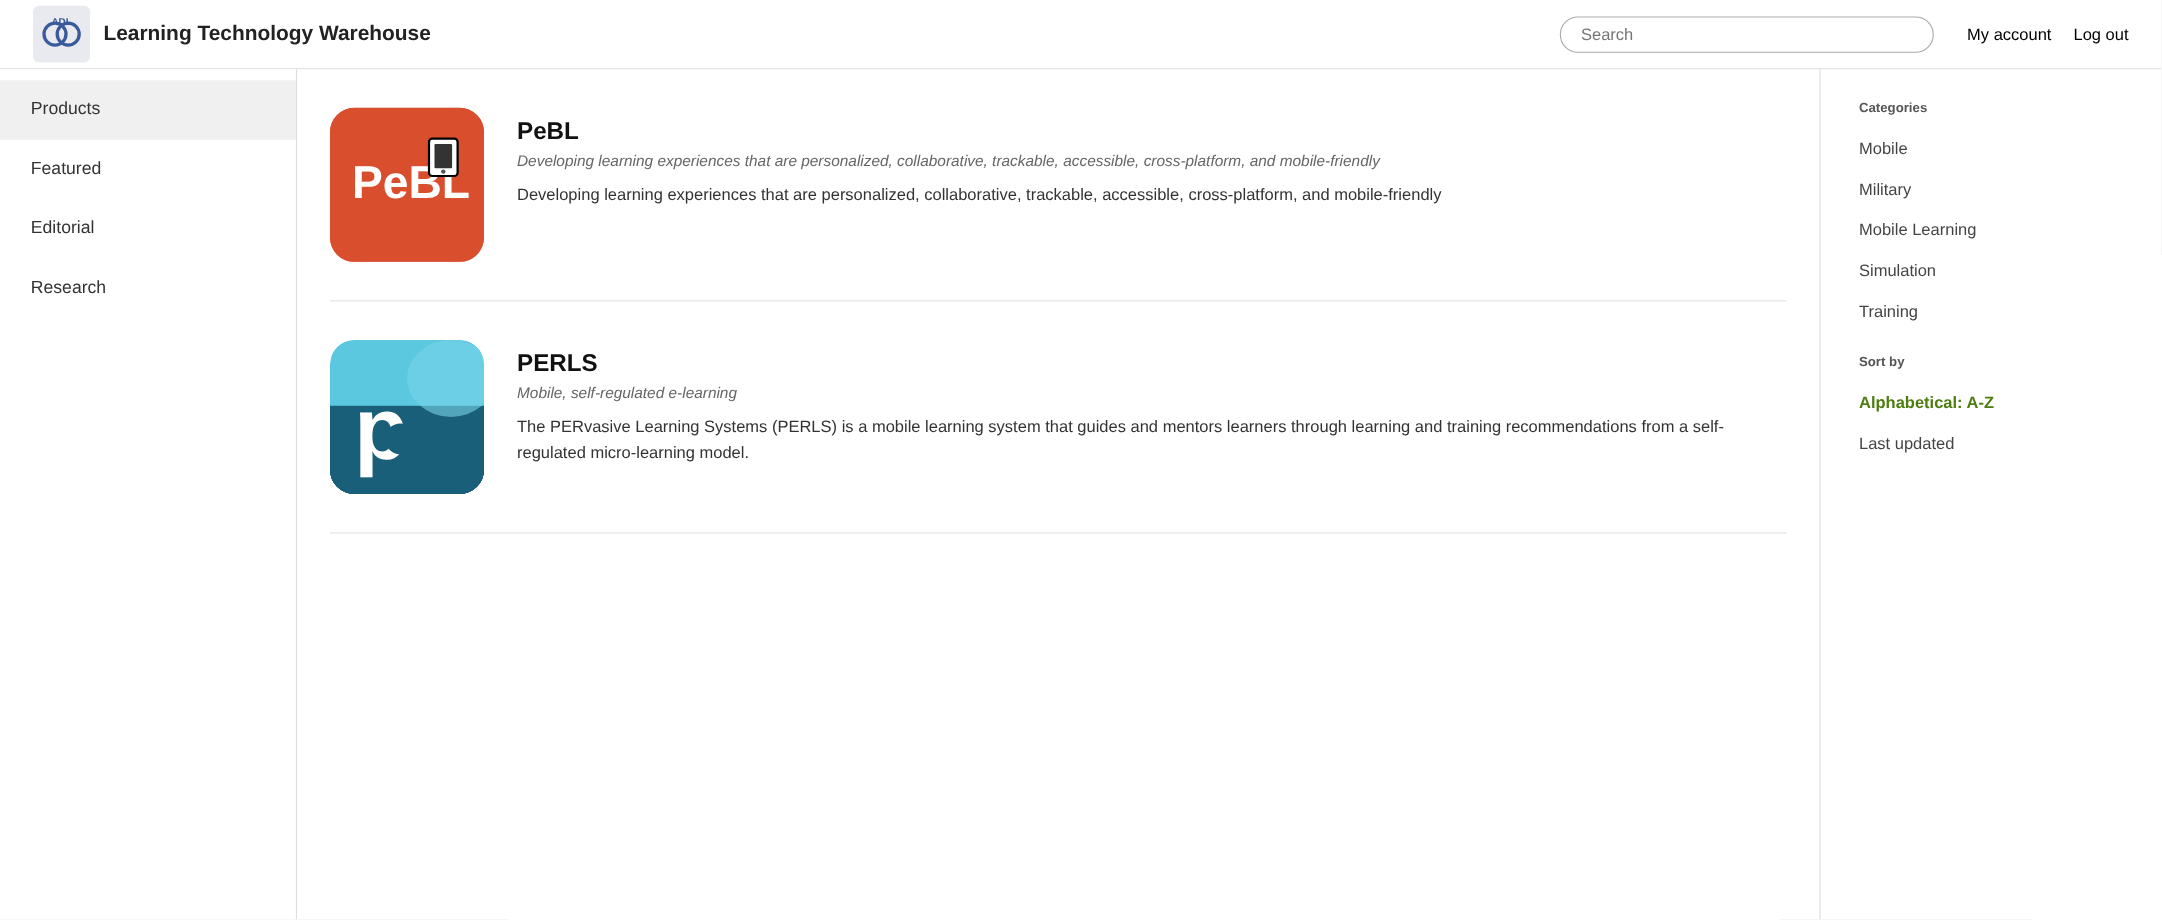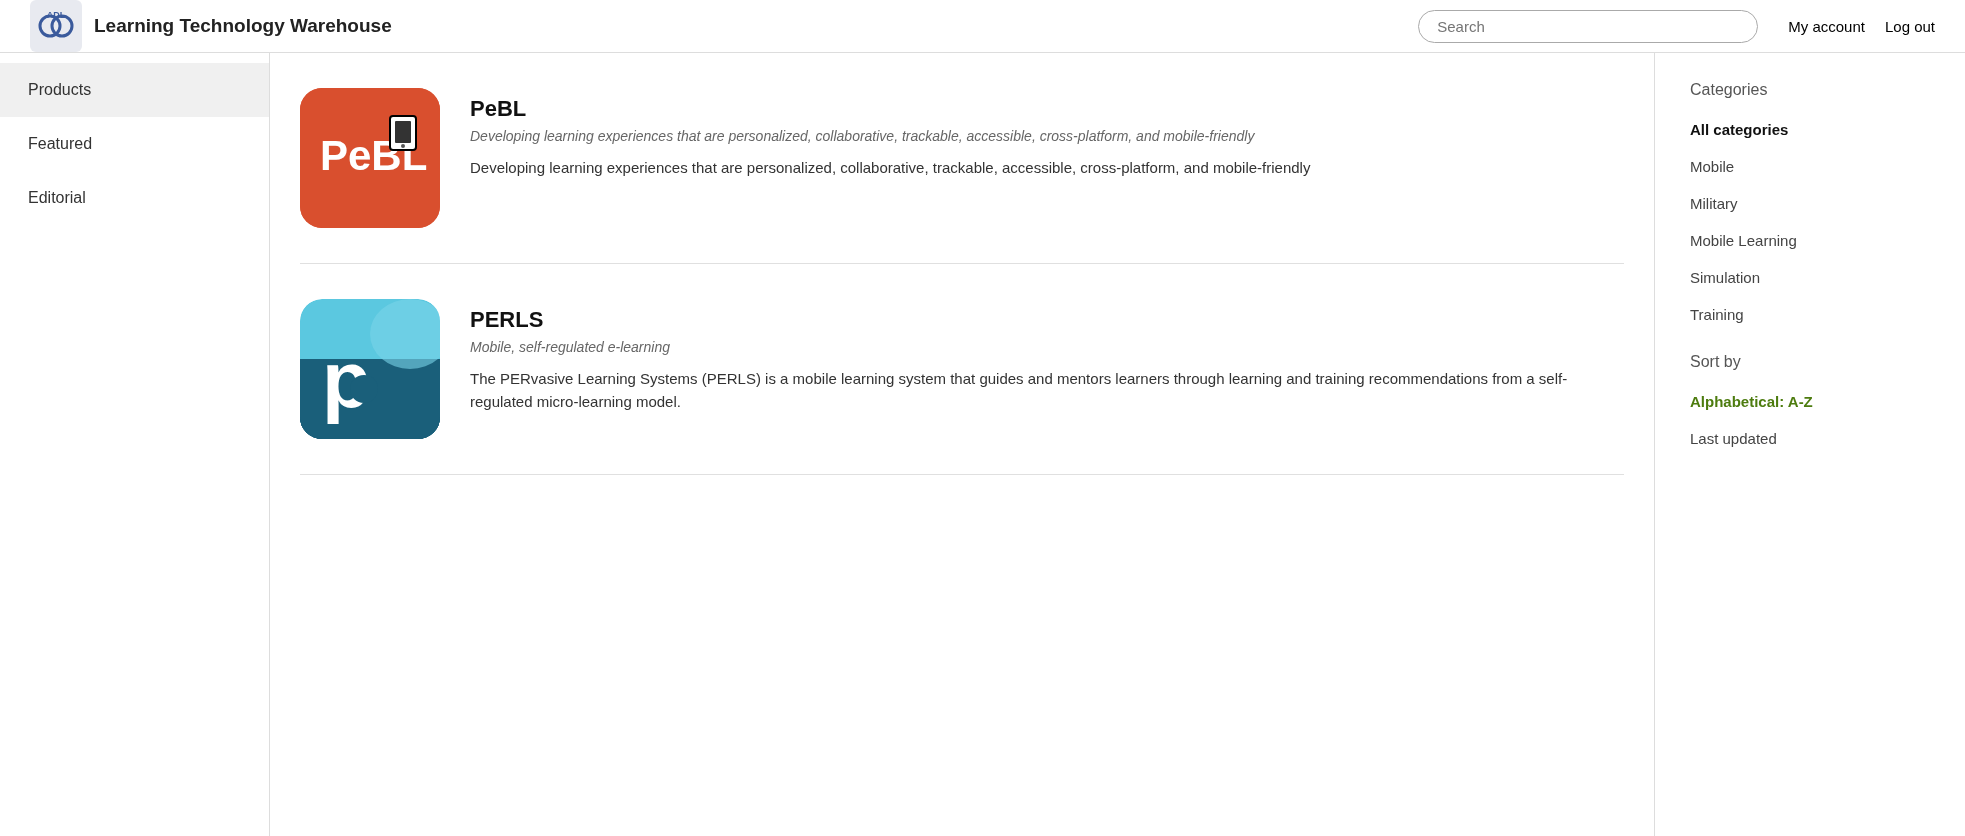--- a/index.html
+++ b/index.html
@@ -5,21 +5,21 @@
     * { box-sizing: border-box; margin: 0; padding: 0; }
     body { font-family: -apple-system, BlinkMacSystemFont, 'Segoe UI', Arial, sans-serif; background: #e8e8e8; min-height: 836px; display: flex; flex-direction: column; }
 
     
     .header {
       background: #fff;
       border-bottom: 1px solid #ddd;
       display: flex;
       align-items: center;
       padding: 10px 30px;
-      height: 53px;
+      height: 63px;
     }
     .logo-area {
       display: flex;
       align-items: center;
       gap: 12px;
       flex: 0 0 auto;
     }
     .logo-icon {
       width: 52px;
       height: 52px;
@@ -148,22 +148,22 @@
       overflow: hidden;
     }
 
     
     .right-sidebar {
       width: 310px;
       flex: 0 0 310px;
       padding: 20px 35px;
     }
     .sidebar-section-title {
-      font-size: 16px;
-      font-weight: 400;
+      font-size: 12px;
+      font-weight: 700;
       color: #555;
       margin-bottom: 12px;
       margin-top: 8px;
     }
     .category-item {
       display: block;
       padding: 10px 0;
       font-size: 15px;
       color: #444;
       cursor: pointer;
@@ -212,20 +212,21 @@
     <a class="header-link">Log out</a>
   </div>
 </header>
 
 <div class="main-layout">
 
   <nav class="left-sidebar">
     <a class="sidebar-item active">Products</a>
     <a class="sidebar-item">Featured</a>
     <a class="sidebar-item">Editorial</a>
+    <a class="sidebar-item">Research</a>
   </nav>
 
   <div class="content-area">
 
     <div class="product-card">
       <div class="pebl-icon">
         <svg width="140" height="140" viewBox="0 0 140 140" xmlns="http://www.w3.org/2000/svg">
           <rect width="140" height="140" rx="22" fill="#d94f2e"></rect>
 
           <text x="20" y="82" font-family="Arial Black, Arial, sans-serif" font-size="42" font-weight="900" fill="white">PeBL</text>
@@ -267,21 +268,20 @@
         <div class="product-name">PERLS</div>
         <div class="product-tagline">Mobile, self-regulated e-learning</div>
         <div class="product-description">The PERvasive Learning Systems (PERLS) is a mobile learning system that guides and mentors learners through learning and training recommendations from a self-regulated micro-learning model.</div>
       </div>
     </div>
 
   </div>
 
   <aside class="right-sidebar">
     <div class="sidebar-section-title">Categories</div>
-    <a class="category-item active">All categories</a>
     <a class="category-item">Mobile</a>
     <a class="category-item">Military</a>
     <a class="category-item">Mobile Learning</a>
     <a class="category-item">Simulation</a>
     <a class="category-item">Training</a>
 
     <div class="sort-section">
       <div class="sidebar-section-title">Sort by</div>
       <a class="sort-item active">Alphabetical: A-Z</a>
       <a class="sort-item">Last updated</a>

